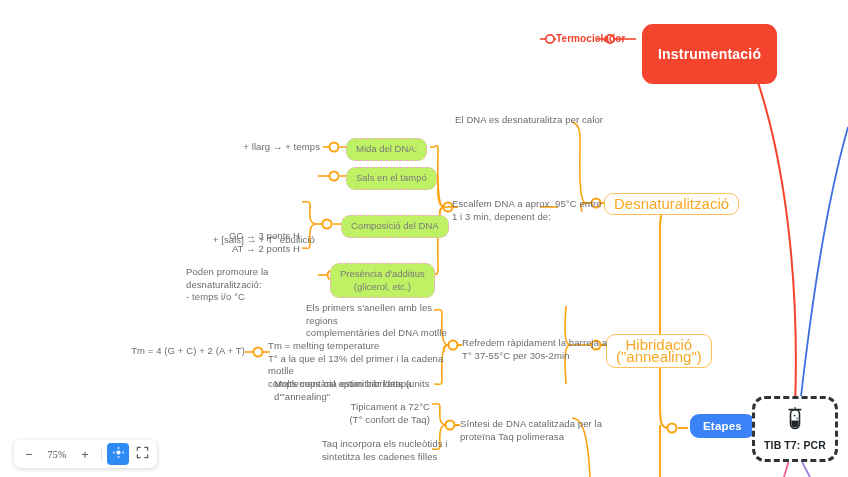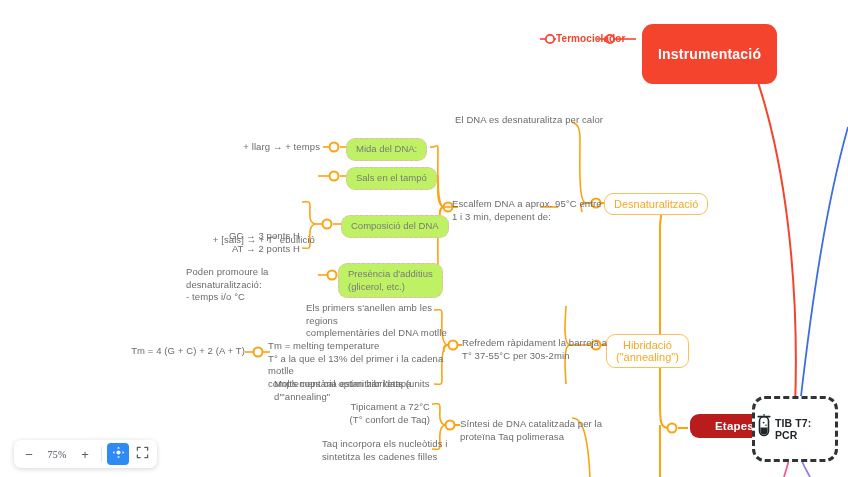--- a/index.html
+++ b/index.html
@@ -5,58 +5,58 @@
   html,body{margin:0;padding:0;}
   body{
     width:848px;height:477px;background:#ffffff;overflow:hidden;position:relative;
     font-family:"Liberation Sans","DejaVu Sans",sans-serif;
     -webkit-font-smoothing:antialiased;
   }
   #canvas{position:absolute;inset:0;}
   svg.edges{position:absolute;left:0;top:0;width:848px;height:477px;pointer-events:none;}
 
   
-  .node{position:absolute;box-sizing:border-box;}
+  .node{position:absolute;box-sizing:border-box;text-align:center;}
   .leaf{
     color:#6b6b6b;font-size:9.5px;line-height:12.5px;white-space:pre-line;
     letter-spacing:.1px;
   }
   .leaf.right{text-align:right;}
   .leaf.left{text-align:left;}
 
   
   .pinkbox{
     border:1px dashed #f6aacb;border-radius:9px;background:#bef264;
     color:#7a7a7a;font-size:9.5px;line-height:12.5px;
     padding:4px 9px;white-space:pre-line;
   }
   
   .orangebox{
     border:1px solid #fdbf5a;border-radius:9px;background:#fff;
-    color:#f7a823;font-size:11px;line-height:12px;
+    color:#f7a823;font-size:15px;line-height:12px;
     padding:4px 9px;white-space:pre-line;text-align:center;
   }
   
   .orangepill{
-    background:#b91c1c;border-radius:9px;color:#fff;
-    font-size:11.5px;font-weight:700;padding:6px 25px;letter-spacing:.2px;
+    background:#3b82f6;border-radius:9px;color:#fff;
+    font-size:11.5px;font-weight:700;padding:6px 13px;letter-spacing:.2px;
   }
   
   .redpill{
     background:#f4442e;border-radius:11px;color:#fff;
     font-size:14px;font-weight:700;padding:22px 16px;letter-spacing:.2px;
   }
   .redlabel{color:#f4442e;font-size:10px;font-weight:700;letter-spacing:.1px;white-space:nowrap;}
 
   
   .central{
     position:absolute;box-sizing:border-box;
     border:3px dashed #2f3437;border-radius:13px;background:#fff;
     width:86px;height:66px;
-    display:flex;align-items:center;justify-content:center;gap:2px;
+    display:flex;flex-direction:column;align-items:center;justify-content:center;gap:2px;
   }
   .central .title{font-size:10.5px;font-weight:700;color:#20262a;letter-spacing:.1px;}
 
   
   .toolbar{
     position:absolute;left:14px;top:440px;height:28px;
     background:#fff;border-radius:7px;
     box-shadow:0 1px 5px rgba(0,0,0,.17);
     display:flex;align-items:center;padding:0 4px;gap:2px;
   }
@@ -178,21 +178,21 @@
   <div class="node pinkbox" style="left:346px;top:138px;">Mida del DNA:</div>
   <div class="node leaf right" style="left:185px;top:141px;width:135px;">+ llarg → + temps</div>
 
   <div class="node pinkbox" style="left:346px;top:167px;">Sals en el tampó</div>
   <div class="node leaf right" style="left:170px;top:186px;width:145px;margin-top:48px;">+ [sals] → + T° ebullició</div>
 
   <div class="node pinkbox" style="left:341px;top:215px;">Composició del DNA</div>
   <div class="node leaf right" style="left:190px;top:230px;width:110px;">GC → 3 ponts H
 AT → 2 ponts H</div>
 
-  <div class="node pinkbox" style="left:338px;top:263px;">Presència d'additius
+  <div class="node pinkbox" style="left:330px;top:263px;">Presència d'additius
 (glicerol, etc.)</div>
   <div class="node orangebox" style="left:606px;top:334px;">Hibridació
 ("annealing")</div>
 
   <div class="node leaf left" style="left:186px;top:266px;width:132px;">Poden promoure la desnaturalització:
 - temps i/o °C</div>
 
   <div class="node leaf left" style="left:462px;top:337px;width:150px;">Refredem ràpidament la barreja a
 T° 37-55°C per 30s-2min</div>
 

